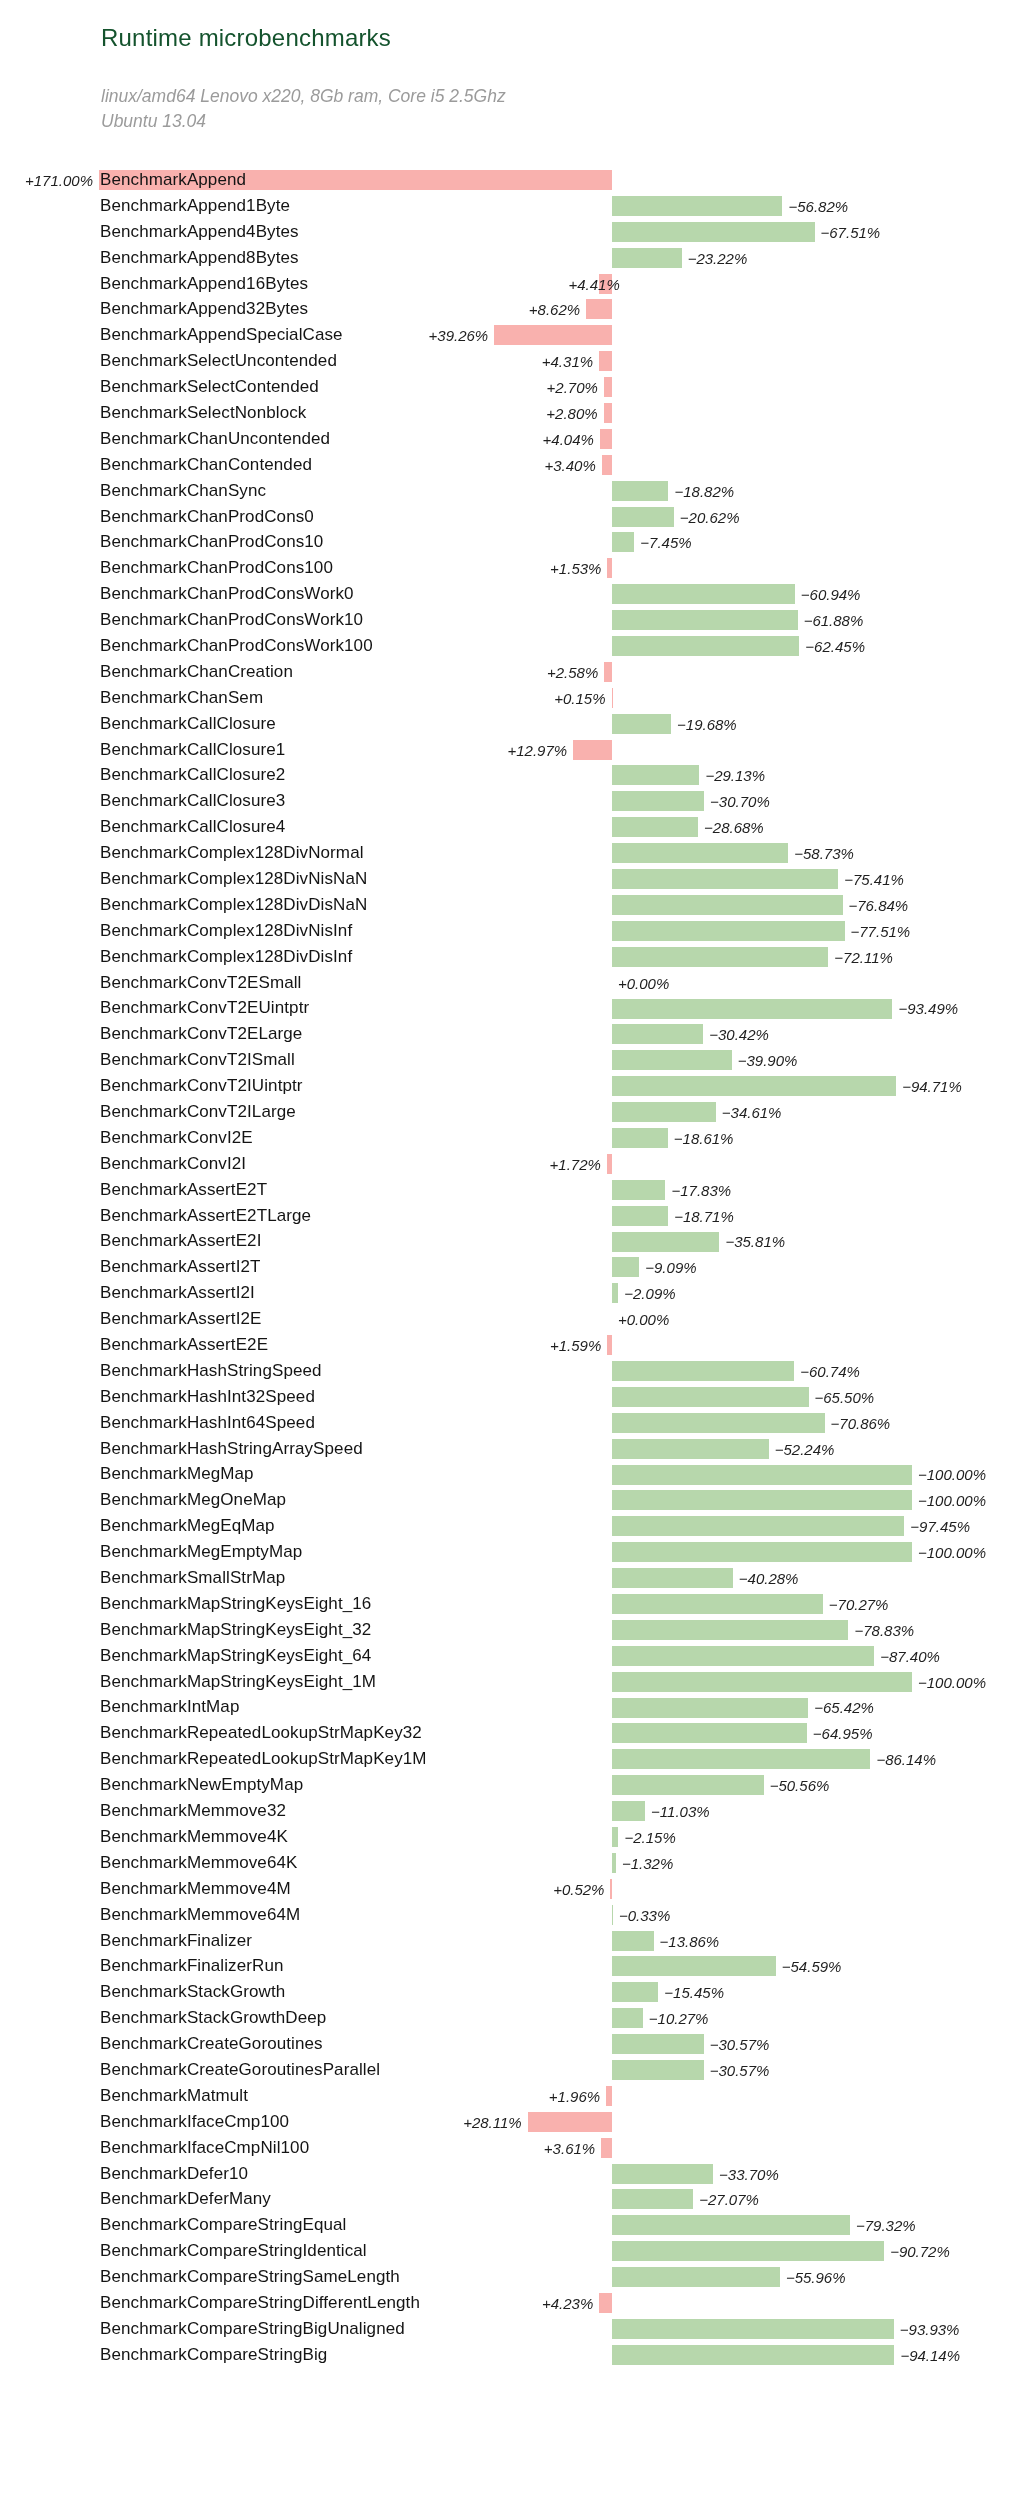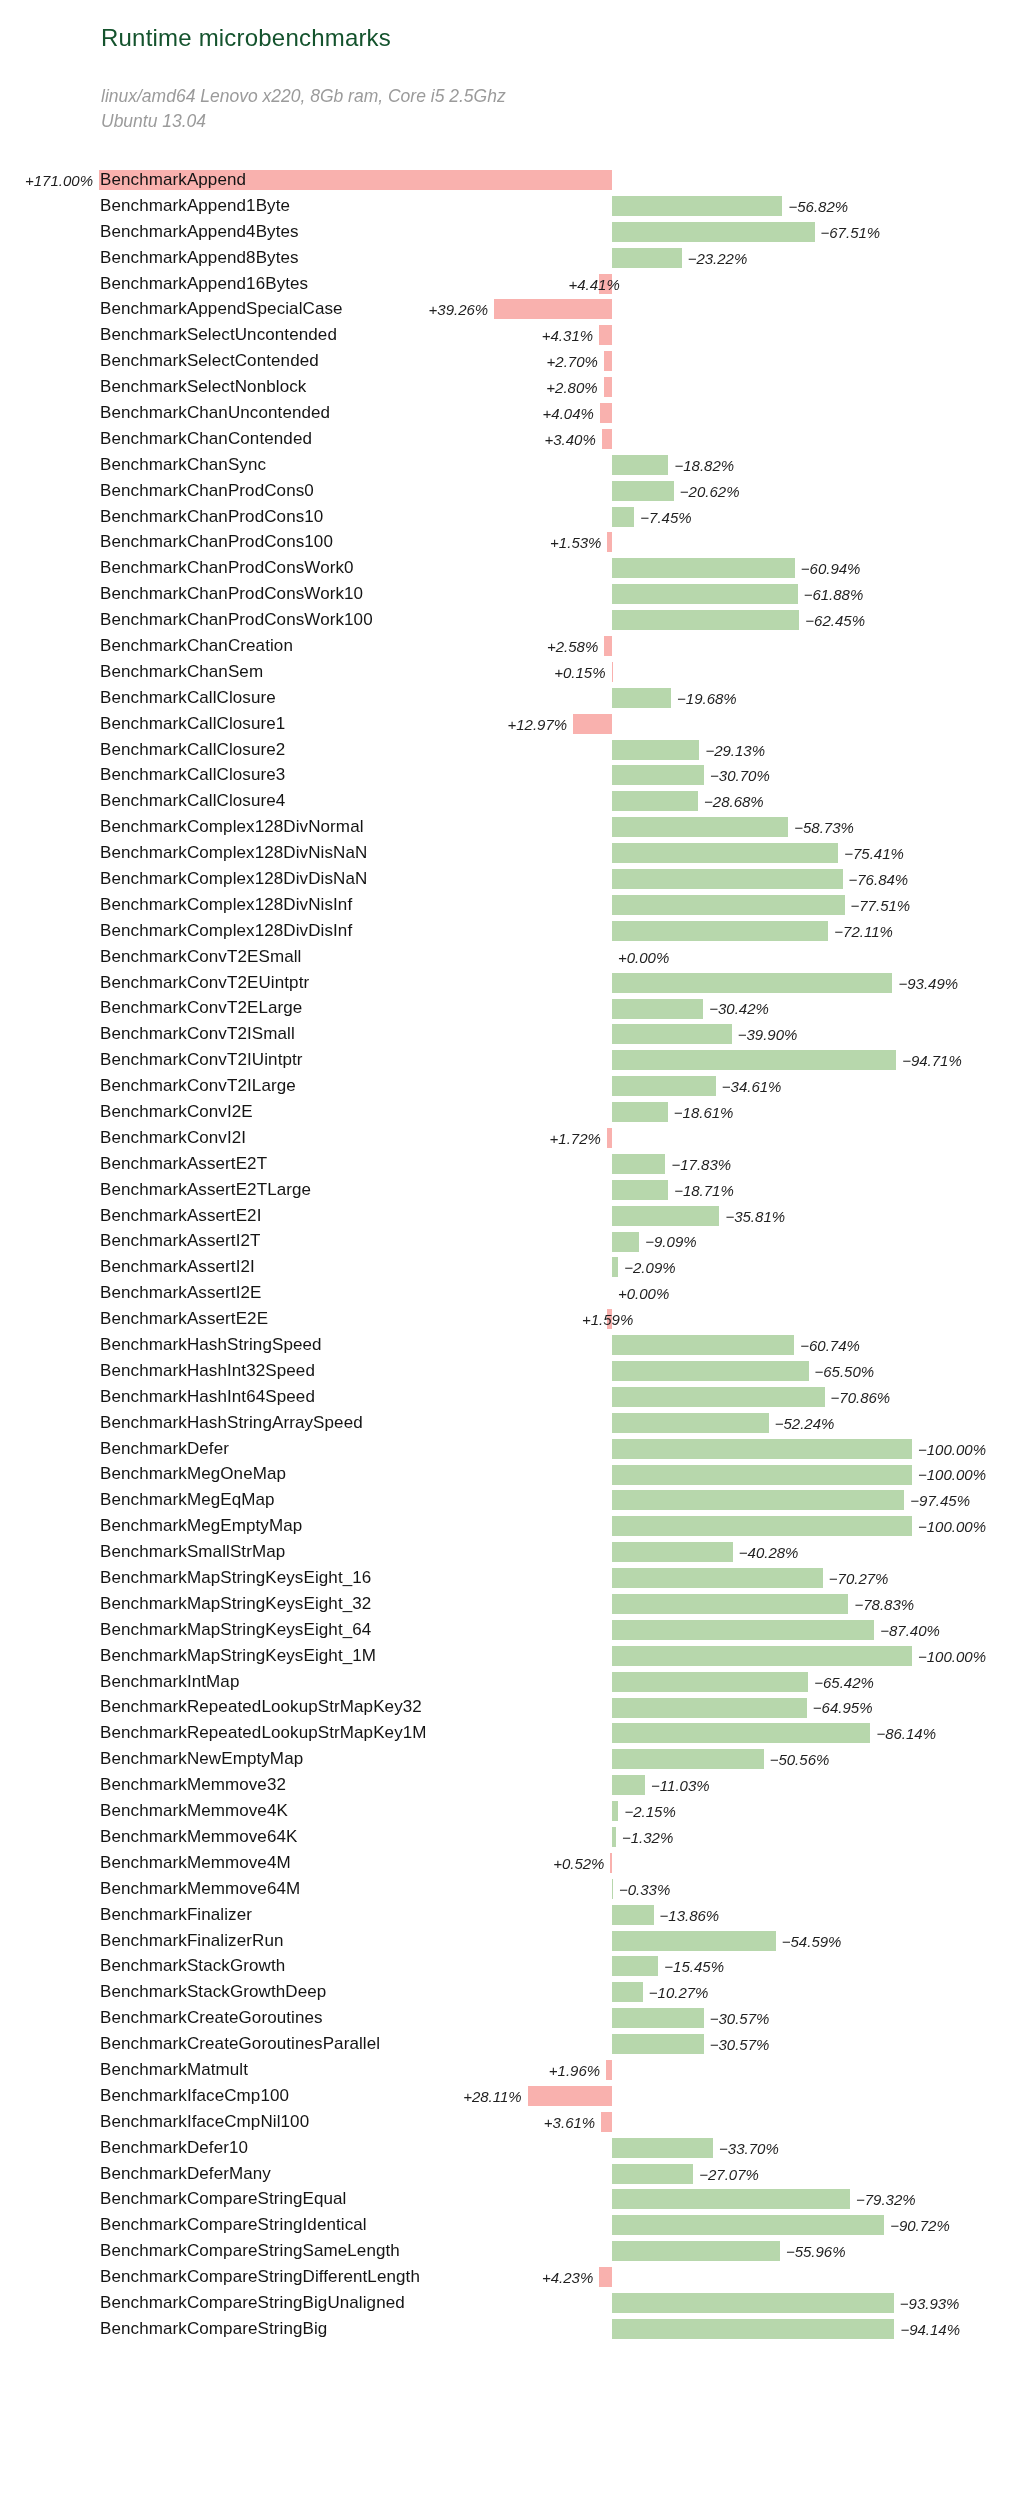--- a/index.html
+++ b/index.html
@@ -101,20 +101,25 @@
     <span class="name">BenchmarkAppend8Bytes</span>
     <span class="pct right-of-bar" style="left: 687.66px;">−23.22%</span>
   </div>
 
   <div class="row">
     <span class="bar" style="left: 598.77px; width: 13.23px; background: rgb(249, 177, 174);"></span>
     <span class="name">BenchmarkAppend16Bytes</span>
     <span class="pct left-of-bar" style="left: 0px; width: 592.77px; padding-left: 27px;">+4.41%</span>
   </div>
 
+  <div class="row">
+    <span class="bar" style="left: 586.14px; width: 25.86px; background: rgb(249, 177, 174);"></span>
+    <span class="name">BenchmarkAppend32Bytes</span>
+    <span class="pct left-of-bar" style="left: 0px; width: 580.14px;">+8.62%</span>
+  </div>
 
   <div class="row">
     <span class="bar" style="left: 494.22px; width: 117.78px; background: rgb(249, 177, 174);"></span>
     <span class="name">BenchmarkAppendSpecialCase</span>
     <span class="pct left-of-bar" style="left: 0px; width: 488.22px;">+39.26%</span>
   </div>
 
   <div class="row">
     <span class="bar" style="left: 599.07px; width: 12.93px; background: rgb(249, 177, 174);"></span>
     <span class="name">BenchmarkSelectUncontended</span>
@@ -339,21 +344,21 @@
 
   <div class="row">
 
     <span class="name">BenchmarkAssertI2E</span>
     <span class="pct right-of-bar" style="left: 618px;">+0.00%</span>
   </div>
 
   <div class="row">
     <span class="bar" style="left: 607.23px; width: 4.77px; background: rgb(249, 177, 174);"></span>
     <span class="name">BenchmarkAssertE2E</span>
-    <span class="pct left-of-bar" style="left: 0px; width: 601.23px; padding-left: 32px;">+1.59%</span>
+    <span class="pct left-of-bar" style="left: 0px; width: 601.23px;">+1.59%</span>
   </div>
 
   <div class="row">
     <span class="bar" style="left: 612px; width: 182.22px; background: rgb(183, 215, 172);"></span>
     <span class="name">BenchmarkHashStringSpeed</span>
     <span class="pct right-of-bar" style="left: 800.22px;">−60.74%</span>
   </div>
 
   <div class="row">
     <span class="bar" style="left: 612px; width: 196.5px; background: rgb(183, 215, 172);"></span>
@@ -368,21 +373,21 @@
   </div>
 
   <div class="row">
     <span class="bar" style="left: 612px; width: 156.72px; background: rgb(183, 215, 172);"></span>
     <span class="name">BenchmarkHashStringArraySpeed</span>
     <span class="pct right-of-bar" style="left: 774.72px;">−52.24%</span>
   </div>
 
   <div class="row">
     <span class="bar" style="left: 612px; width: 300px; background: rgb(183, 215, 172);"></span>
-    <span class="name">BenchmarkDefer</span>
+    <span class="name">BenchmarkMegMap</span>
     <span class="pct right-of-bar" style="left: 918px;">−100.00%</span>
   </div>
 
   <div class="row">
     <span class="bar" style="left: 612px; width: 300px; background: rgb(183, 215, 172);"></span>
     <span class="name">BenchmarkMegOneMap</span>
     <span class="pct right-of-bar" style="left: 918px;">−100.00%</span>
   </div>
 
   <div class="row">

